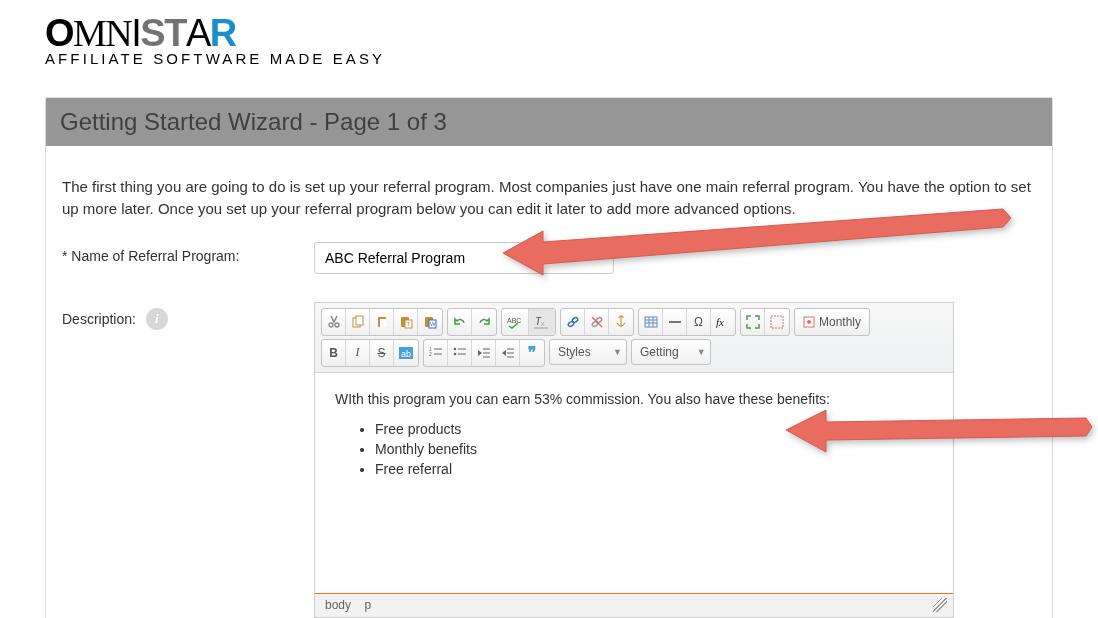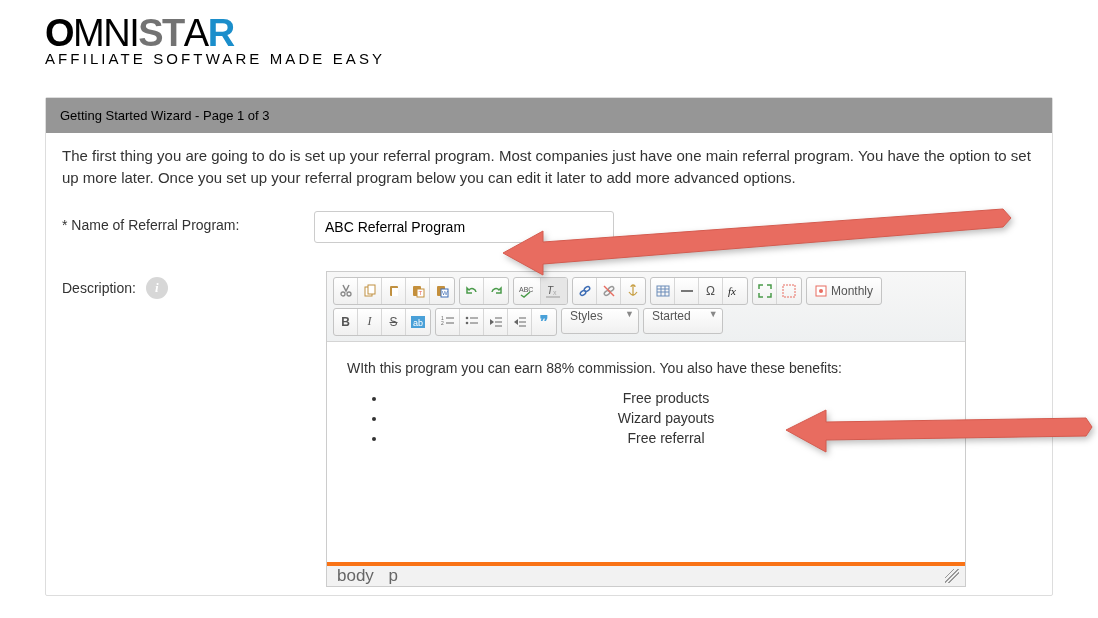--- a/index.html
+++ b/index.html
@@ -15,42 +15,42 @@
     position: relative;
   }
   .logo { margin-bottom: 30px; user-select: none; }
   .logo-top {
     font-size: 38px;
     font-weight: 300;
     letter-spacing: -1.5px;
     line-height: 1;
   }
   .logo-top .o1 { font-weight: 700; color:#000; }
-  .logo-top .mn { color:#000; }
+  .logo-top .mn { color:#000;font-family:Liberation Serif, serif; }
   .logo-top .i  { color:#000; }
   .logo-top .st { color:#737373; font-weight: 700; }
   .logo-top .a2 { color:#000; }
   .logo-top .r  { color:#1b8ecb; font-weight: 700; }
   .logo-sub {
     font-size: 15px;
     letter-spacing: 3.1px;
     color:#000;
     font-weight: 400;
     margin-top: -2px;
   }
 
   .panel { border: 1px solid #ddd; border-radius: 2px; }
   .panel-heading {
     background: #969696;
-    color: #000000;
+    color: #404040;
     padding: 10px 14px;
-    font-size: 13px;
+    font-size: 24px;
     font-weight: 500;
   }
-  .panel-body { padding: 12px 16px 0 16px; }
+  .panel-body { padding: 30px 16px 0 16px; }
   .intro { font-size: 15px; line-height: 1.45; color:#333; margin-bottom: 22px; }
 
   .form-row { display: flex; align-items: flex-start; margin-bottom: 28px; }
   .label-cell {
     width: 252px;
     flex: 0 0 252px;
     font-size: 14px;
     color:#333;
     display: flex;
     align-items: center;
@@ -110,21 +110,21 @@
     color:#555;
     cursor: pointer;
   }
   .tool-btn:last-child { border-right: none; }
   .tool-btn.active { background: #e6e6e6; }
   .tool-btn.source { padding: 0 8px; gap:4px; }
   .tool-btn svg { display:block; }
 
   .combo {
     display: flex;
-    align-items: flex-start;
+    align-items: center;
     height: 26px;
     border: 1px solid #c4c4c4;
     border-radius: 3px;
     background: linear-gradient(#fff,#f0f0f0);
     font-size: 12px;
     color:#555;
     padding: 0 4px 0 8px;
     gap: 18px;
     cursor: pointer;
     min-width: 78px;
@@ -134,29 +134,29 @@
 
   .editor-body {
     background:#fff;
     min-height: 220px;
     padding: 18px 20px;
     font-size: 14px;
     color:#333;
   }
   .editor-body p { margin: 0 0 14px 0; }
   .editor-body ul { margin: 0 0 14px 0; padding-left: 40px; }
-  .editor-body li { margin: 4px 0; text-align: center; }
+  .editor-body li { margin: 4px 0; }
 
   .editor-footer {
     background: #f2f2f2;
-    border-top: 4px solid #f97316;
+    border-top: 1px solid #f97316;
     display: flex;
     justify-content: space-between;
     align-items: center;
-    font-size: 17px;
+    font-size: 12px;
     color:#666;
     height: 24px;
     padding: 0 6px 0 10px;
     text-align: center;
   }
   .path-seg { margin-right: 10px; cursor:pointer; }
   .resize-grip {
     width: 14px; height: 14px;
     background:
       linear-gradient(135deg, transparent 0 6px,#999 6px 7px,transparent 7px 9px,#999 9px 10px,transparent 10px 12px,#999 12px 13px,transparent 13px);
@@ -188,21 +188,21 @@
     <div class="panel-body">
       <div class="intro">The first thing you are going to do is set up your referral program. Most companies just have one main referral program. You have the option to set up more later. Once you set up your referral program below you can edit it later to add more advanced options.</div>
 
       <div class="form-row">
         <div class="label-cell">* Name of Referral Program:</div>
         <div class="input-cell">
           <input class="text-input" type="text" value="ABC Referral Program" style="">
         </div>
       </div>
 
-      <div class="form-row" style="margin-bottom:8px;gap:12px;">
+      <div class="form-row" style="margin-bottom:8px;">
         <div class="label-cell">
           <span>Description:</span>
           <span class="info-badge">i</span>
         </div>
         <div class="input-cell">
           <div class="editor-wrap">
             <div class="toolbar">
               <div class="tool-row">
                 <div class="tool-group">
                   <span class="tool-btn">
@@ -379,30 +379,30 @@
                         <line x1="6" y1="11" x2="13" y2="11" stroke="#666"></line>
                       </svg>
                     </span>
                   <span class="tool-btn" style="color:#49a0d8;font-size:16px;font-weight:700;">❞</span>
                 </div>
                 <div class="combo">
                   <span>Styles</span>
                     <span class="arrow">▼</span>
                 </div>
                 <div class="combo">
-                  <span>Started</span>
+                  <span>Getting</span>
                     <span class="arrow">▼</span>
                 </div>
               </div>
             </div>
             <div class="editor-body">
-              <p>WIth this program you can earn 88% commission. You also have these benefits:</p>
+              <p>WIth this program you can earn 53% commission. You also have these benefits:</p>
               <ul>
                 <li>Free products</li>
-                <li>Wizard payouts</li>
+                <li>Monthly benefits</li>
                 <li>Free referral</li>
               </ul>
             </div>
             <div class="editor-footer">
               <span>
                 <span class="path-seg">body</span>
                 <span class="path-seg">p</span>
               </span>
               <span class="resize-grip"></span>
             </div>

